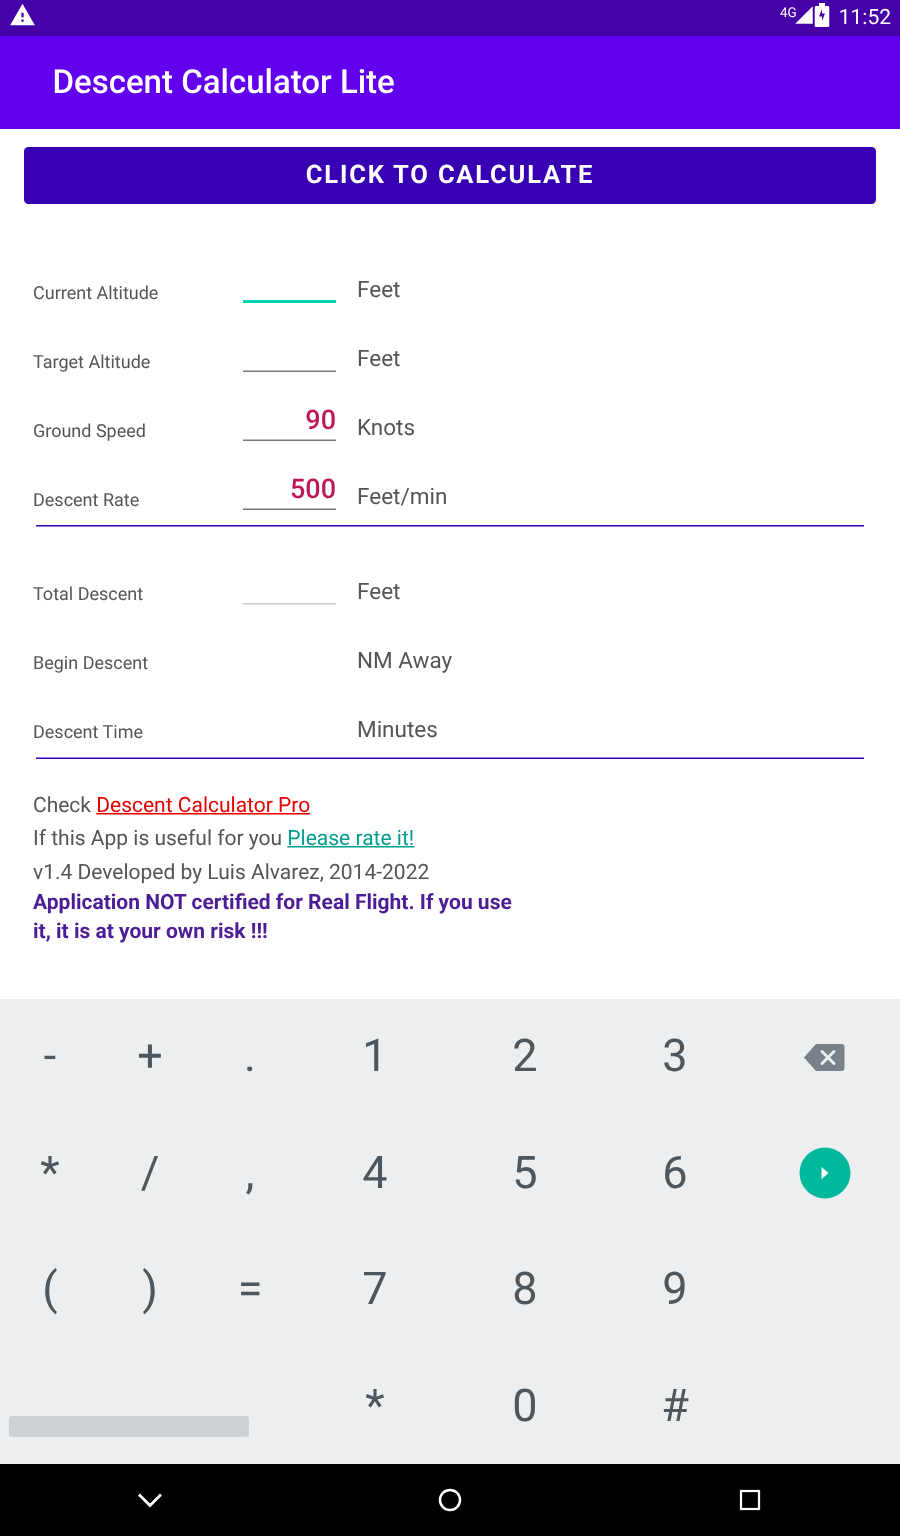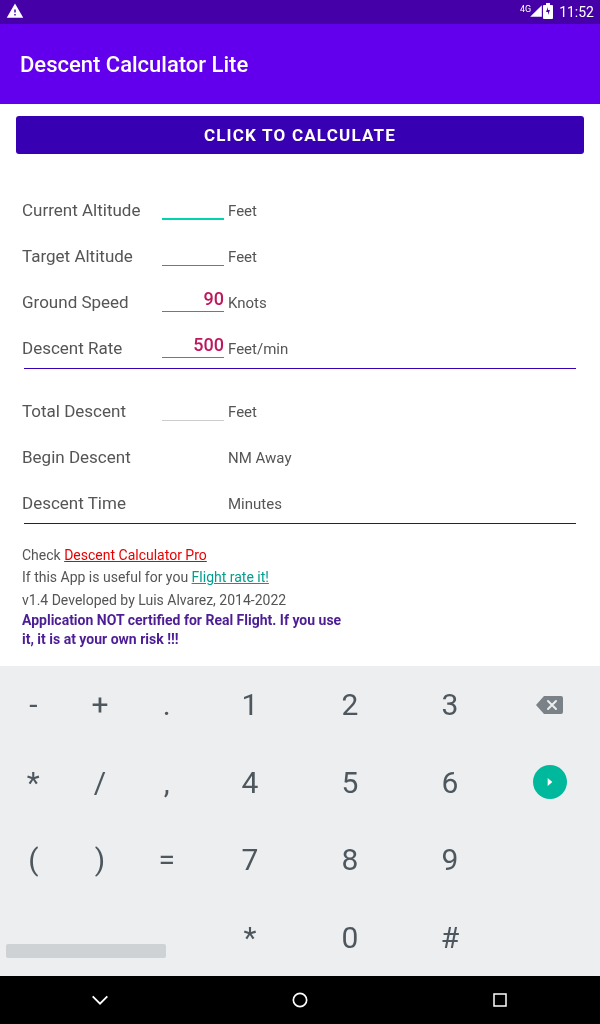--- a/index.html
+++ b/index.html
@@ -6,46 +6,46 @@
   html, body { width: 600px; height: 1024px; overflow: hidden; background: #fff; }
 
   .status-bar {
     height: 24px; background: #4500a8; color: #fff;
     display: flex; align-items: center; padding: 0 6px; font-size: 13px;
   }
   .status-left { flex: 0 0 auto; display: flex; align-items: center; }
   .status-right { margin-left: auto; display: flex; align-items: center; gap: 0; }
 
   .app-bar {
-    height: 80px; background: #6200ee; color: #fff;
-    display: flex; align-items: center; padding: 0 20px;
+    height: 62px; background: #6200ee; color: #fff;
+    display: flex; align-items: center; padding: 0 35px;
     font-size: 22px; font-weight: 500; text-align: right;
   }
 
   .content { padding: 12px 16px 0 16px; }
   .calc-btn {
     width: 100%; height: 38px; background: #3700b3; color: #fff;
     border: none; font-size: 17px; font-weight: 700; letter-spacing: 1.2px;
     border-radius: 3px; margin-bottom: 20px;
   }
 
   .rows { padding: 0 6px; }
   .row { display: flex; align-items: flex-end; height: 46px; }
-  .row-label { width: 140px; font-size: 17px; color: #555; }
+  .row-label { width: 140px; font-size: 12px; color: #555; }
   .row-input {
     width: 62px; text-align: right; font-size: 18px; color: #be185d;
     border: none; border-bottom: 1px solid #777; padding: 2px 0;
     background: transparent; font-weight: 500;
   }
   .row-input.focused { border-bottom: 2px solid #00d3b0; }
   .row-output {
     width: 62px; text-align: right; font-size: 18px; color: #1800ff;
     border-bottom: 1px solid #ccc; padding: 2px 0; min-height: 24px;
   }
-  .row-unit { margin-left: 4px; font-size: 15px; color: #555; text-align: right; }
+  .row-unit { margin-left: 14px; font-size: 15px; color: #555; text-align: right; }
 
   .hr { border: none; border-top: 1.5px solid #3700b3; margin: 10px 2px 6px 2px; }
 
   .footer { padding: 14px 6px 0 6px; font-size: 14px; color: #555; line-height: 1.6; }
   .footer a { text-decoration: underline; }
   .link-red { color: #e80000; }
   .link-teal { color: #009e8d; }
   .warn { color: #4c1d95; font-weight: 700; line-height: 1.35; max-width: 320px; }
 
   
@@ -148,21 +148,21 @@
     </div>
 
     <hr class="hr">
   </div>
 
   <div class="footer">
     <div>
       <span>Check </span><a class="link-red">Descent Calculator Pro</a>
     </div>
     <div>
-      <span>If this App is useful for you </span><a class="link-teal">Flight rate it!</a>
+      <span>If this App is useful for you </span><a class="link-teal">Please rate it!</a>
     </div>
     <div>v1.4 Developed by Luis Alvarez, 2014-2022</div>
     <div class="warn">Application NOT certified for Real Flight. If you use it, it is at your own risk !!!</div>
   </div>
 </div>
 
 <div class="keyboard">
   <div class="kbd-left">
     <div class="k">-</div>
     <div class="k">+</div>

